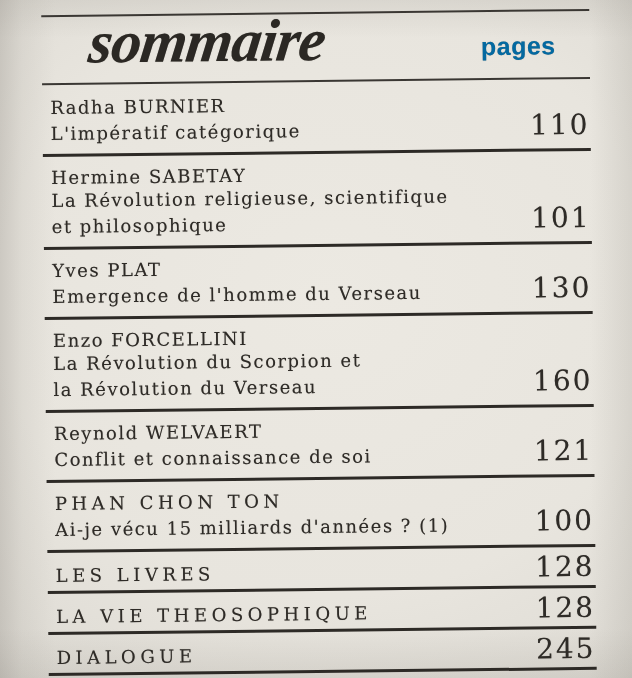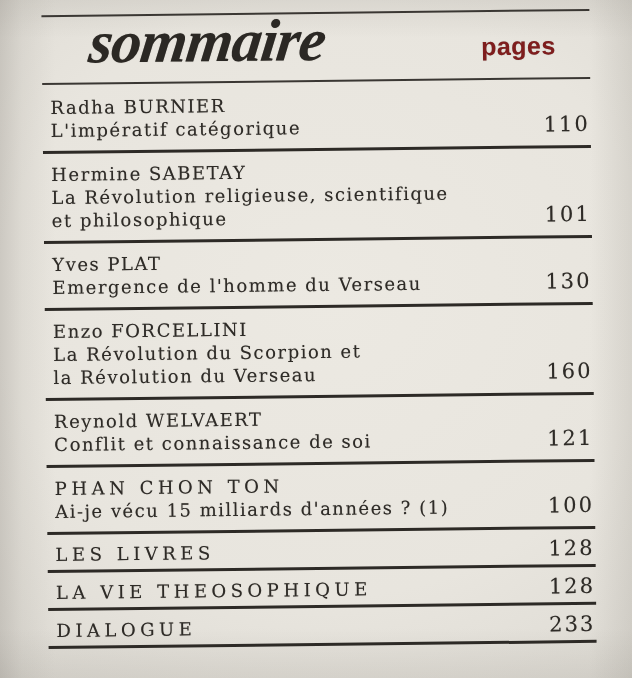--- a/index.html
+++ b/index.html
@@ -49,21 +49,21 @@
     color: #2b2824;
   }
   .pages-label {
     position: absolute;
     right: 34px;
     top: 20px;
     font-family: "Liberation Sans", sans-serif;
     font-weight: bold;
     font-size: 25px;
     letter-spacing: 0.5px;
-    color: #7f1d1d;
+    color: #0369a1;
   }
   .entry {
     border-bottom: 3px solid #2d2a26;
     padding: 9px 0 9px 0;
   }
   .entry.first {
     padding-top: 11px;
   }
   .t {
     font-size: 18px;
@@ -75,21 +75,21 @@
     letter-spacing: 4.5px;
   }
   .row {
     display: flex;
     justify-content: space-between;
     align-items: baseline;
   }
   .page {
     padding-left: 0;
     padding-right: 1px;
-    font-size: 21px;
+    font-size: 28px;
     letter-spacing: 2px;
     white-space: nowrap;
   }
   .section {
     border-bottom: 3px solid #2d2a26;
     padding: 8px 0 4px 0;
     display: flex;
     justify-content: space-between;
     align-items: baseline;
   }
@@ -159,16 +159,16 @@
     <div class="t page">128</div>
   </div>
 
   <div class="section">
     <div class="t caps">LA VIE THEOSOPHIQUE</div>
     <div class="t page">128</div>
   </div>
 
   <div class="section">
     <div class="t caps">DIALOGUE</div>
-    <div class="t page">233</div>
+    <div class="t page">245</div>
   </div>
 
 </div>
 
 </body></html>

